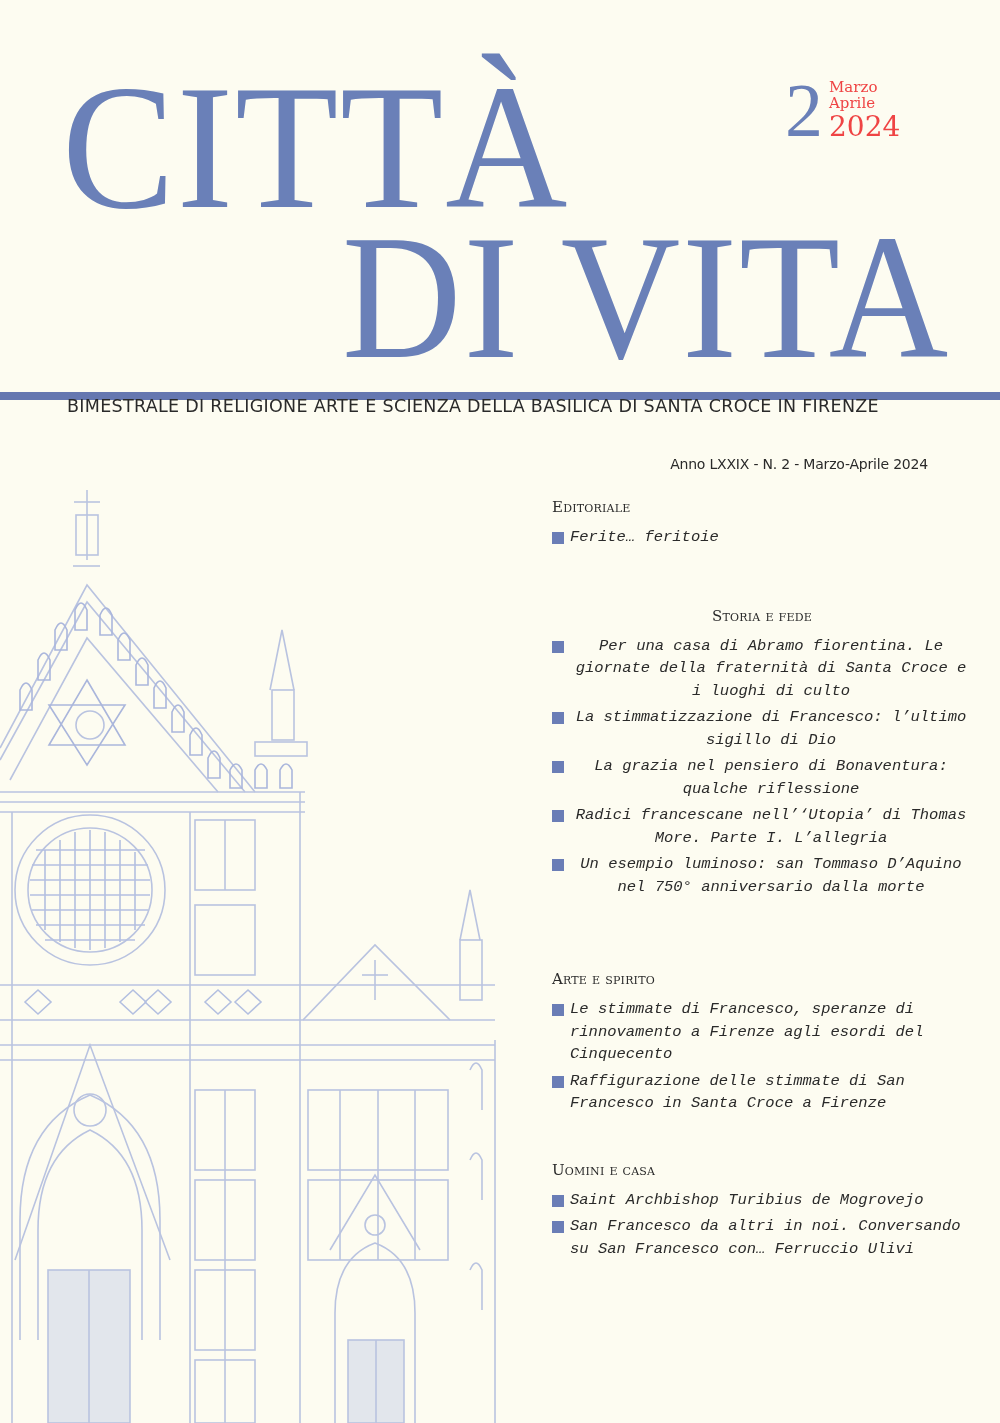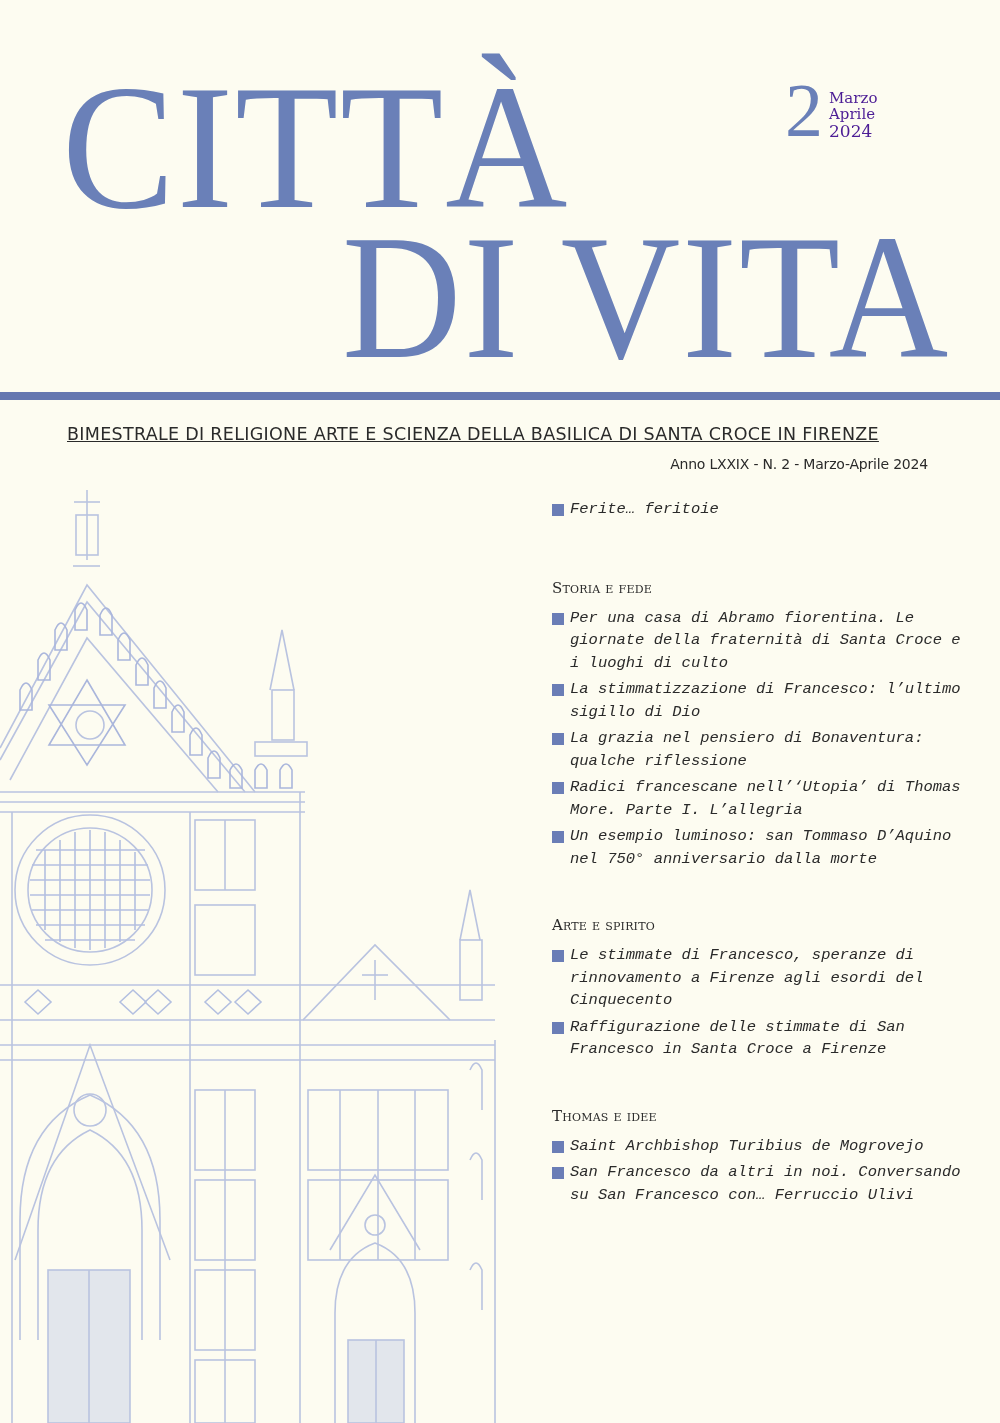--- a/index.html
+++ b/index.html
@@ -17,31 +17,31 @@
   }
   #t1 { left:62px; top:58px; font-size:178px; transform:scaleX(0.95); }
   #t2 { left:342px; top:208px; font-size:178px; transform:scaleX(0.93); }
   .issue {
     position:absolute; left:785px; top:80px; display:flex; align-items:flex-end;
   }
   .issue-num {
     font-family:"Liberation Serif", serif; color:#6a80b8;
     font-size:76px; line-height:0.8; margin-right:6px;
   }
-  .issue-text { font-family:"DejaVu Serif", serif; color:#4c1d95; line-height:1.05; }
+  .issue-text { font-family:"DejaVu Serif", serif; color:#ef4444; line-height:1.05; }
   .issue-text .m { font-size:15px; display:block; }
-  .issue-text .y { font-size:17px; display:block; }
+  .issue-text .y { font-size:28px; display:block; }
   .rule {
     position:absolute; left:0; top:392px; width:1000px; height:8px;
     background:#6577b0;
   }
   .subtitle {
-    position:absolute; left:67px; top:424px; width:870px;
+    position:absolute; left:67px; top:396px; width:870px;
     font-family:"DejaVu Sans", sans-serif; font-size:17.5px; letter-spacing:0.3px;
-    color:#2a2a2a; white-space:nowrap;text-decoration:underline;
+    color:#2a2a2a; white-space:nowrap;
   }
   .issue-line {
     position:absolute; right:72px; top:456px;
     font-family:"DejaVu Sans", sans-serif; font-size:14px; color:#2a2a2a;
     letter-spacing:-0.2px;
     margin-left:36px;
   }
   .toc { position:absolute; left:552px; top:498px; width:420px; }
   .section { margin-bottom:0; }
   .sec-title {
@@ -193,30 +193,31 @@
 </div>
 
 <div class="rule"></div>
 
 <div class="subtitle">BIMESTRALE DI RELIGIONE ARTE E SCIENZA DELLA BASILICA DI SANTA CROCE IN FIRENZE</div>
 <div class="issue-line">Anno LXXIX - N. 2 - Marzo-Aprile 2024</div>
 
 <div class="toc">
 
   <div class="section" style="margin-bottom:58px;">
+    <div class="sec-title">Editoriale</div>
     <div class="item">
       <span class="bullet"></span>
       <span class="item-text">Ferite… feritoie</span>
     </div>
   </div>
 
   <div class="section" style="margin-bottom:46px;">
   </div>
 
-  <div class="section" style="margin-bottom:46px;">
+  <div class="section" style="margin-bottom:72px;text-align:center;">
     <div class="sec-title">Storia e fede</div>
     <div class="item">
       <span class="bullet"></span>
       <span class="item-text">Per una casa di Abramo fiorentina. Le giornate della fraternità di Santa Croce e i luoghi di culto</span>
     </div>
     <div class="item">
       <span class="bullet"></span>
       <span class="item-text">La stimmatizzazione di Francesco: l’ultimo sigillo di Dio</span>
     </div>
     <div class="item">
@@ -239,21 +240,21 @@
       <span class="bullet"></span>
       <span class="item-text">Le stimmate di Francesco, speranze di rinnovamento a Firenze agli esordi del Cinquecento</span>
     </div>
     <div class="item">
       <span class="bullet"></span>
       <span class="item-text">Raffigurazione delle stimmate di San Francesco in Santa Croce a Firenze</span>
     </div>
   </div>
 
   <div class="section">
-    <div class="sec-title">Thomas e idee</div>
+    <div class="sec-title">Uomini e casa</div>
     <div class="item">
       <span class="bullet"></span>
       <span class="item-text">Saint Archbishop Turibius de Mogrovejo</span>
     </div>
     <div class="item">
       <span class="bullet"></span>
       <span class="item-text">San Francesco da altri in noi. Conversando su San Francesco con… Ferruccio Ulivi</span>
     </div>
   </div>
 </div>

